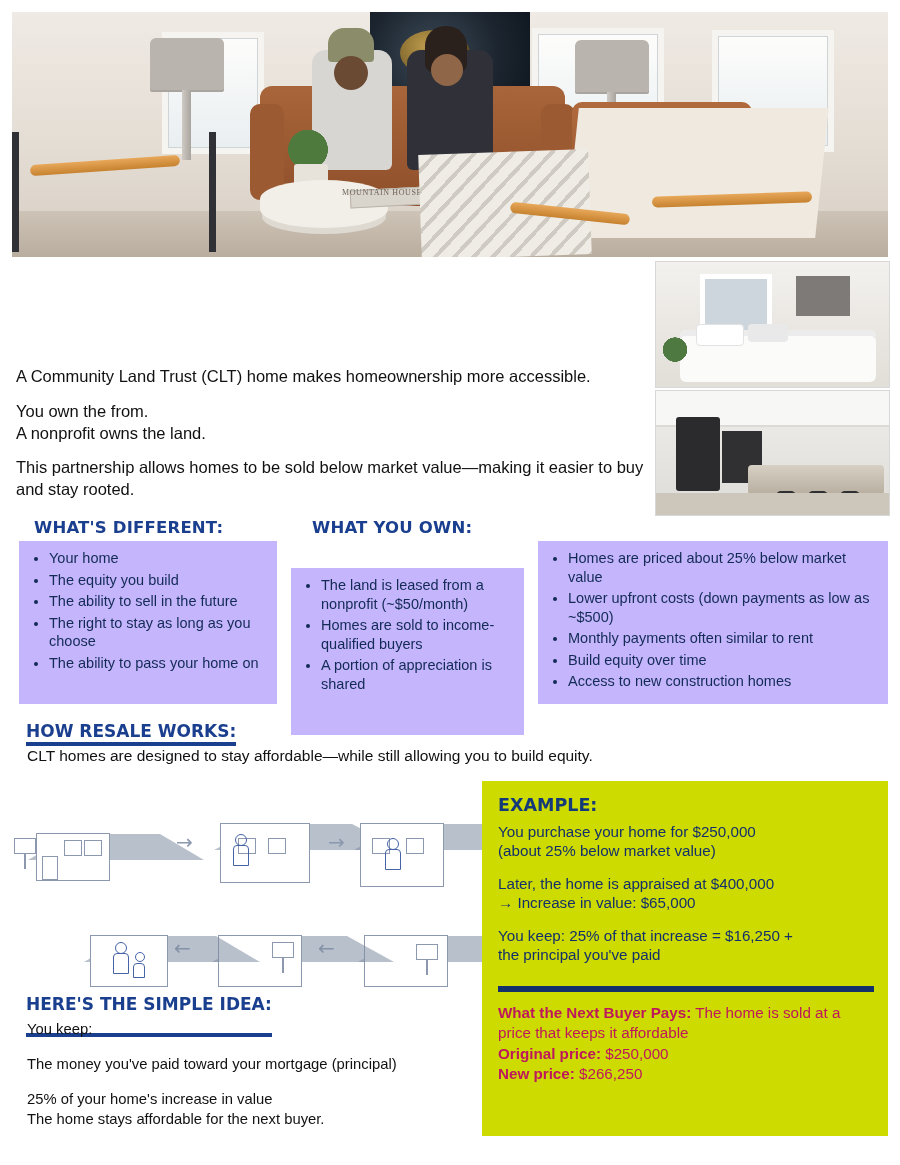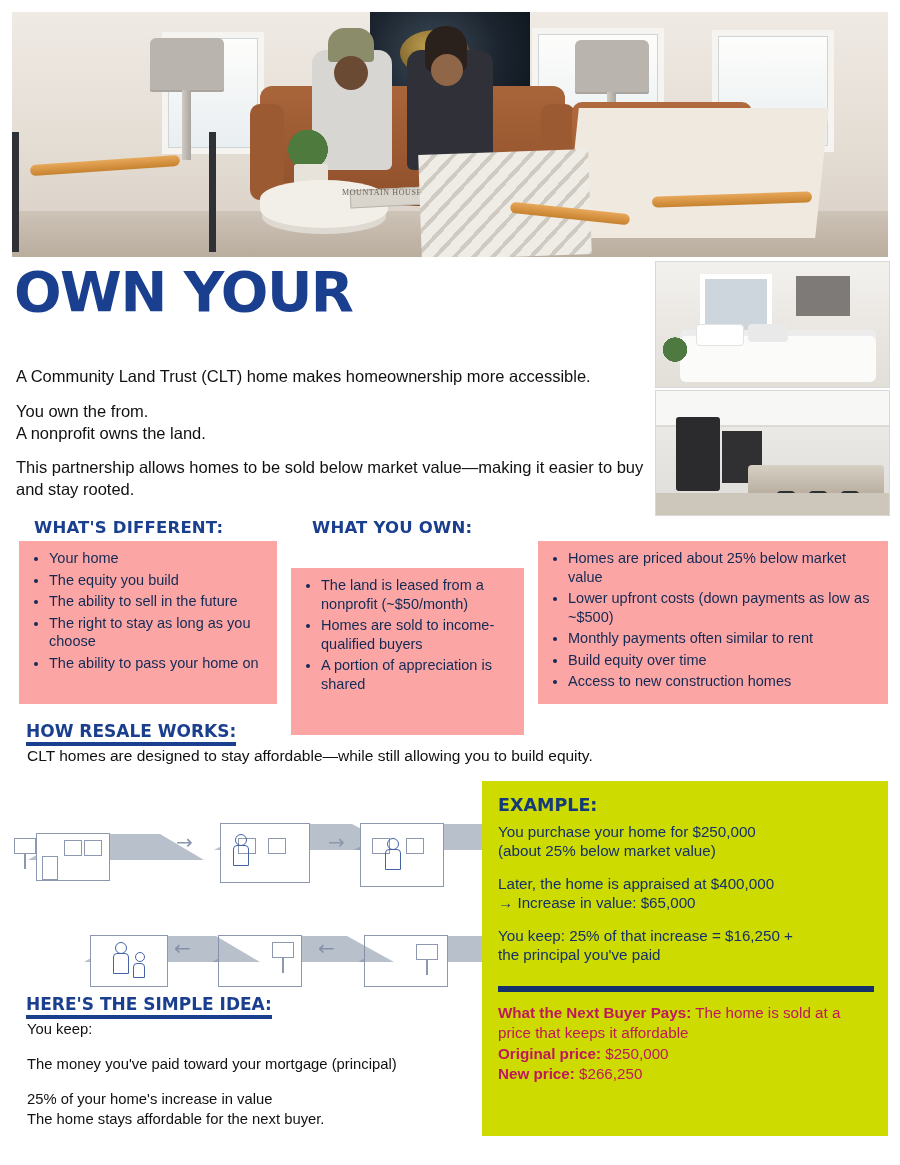--- a/index.html
+++ b/index.html
@@ -201,21 +201,21 @@
     font-size: 16.5px;
     letter-spacing: .2px;
     color: #1b3f8f;
   }
   .ch1 { left: 34px; top: 518px; }
   .ch2 { left: 312px; top: 518px; }
   .ch3 { left: 657px; top: 524px; margin-top: 35px; }
 
   .box {
     position: absolute;
-    background: #fca5a5;
+    background: #c4b5fd;
     color: #132a55;
   }
   .box ul {
     margin: 0;
     padding: 8px 10px 8px 30px;
     list-style: disc;
   }
   .box li {
     font-size: 14.5px;
     line-height: 1.28;
@@ -295,21 +295,21 @@
     font-size: 20px;
     color: #8c98ad;
     font-family: "DejaVu Sans", sans-serif;
     line-height: 1;
   }
 
   
   .idea-head {
     position:absolute; left: 26px; top: 994px;
     font-family:"DejaVu Sans", sans-serif; font-weight:700; font-size:17px; color:#1b3f8f;
-    border-bottom: 4px solid #1b3f8f; padding-bottom:1px;
+    border-bottom: 4px solid #1b3f8f; padding-bottom:19px;
   }
   .idea-body {
     position:absolute; left: 27px; top: 1020px; width: 450px;
     font-size: 14.8px; line-height: 1.3; color:#111;
   }
   .idea-body p { margin: 0 0 16px 0; }
   .idea-body p:last-child { margin-bottom: 0; }
 
   
   .example {
@@ -362,21 +362,20 @@
     <div class="book"></div>
     <div class="cap">MOUNTAIN HOUSE</div>
     <div class="throw"></div>
     <div class="bars"></div>
     <div class="rail r1"></div>
     <div class="rail r2"></div>
     <div class="rail r3"></div>
   </div>
 
   <div class="headline">
-    <span class="l1">OWN YOUR</span>
   </div>
 
   <div class="intro">
     <p>A Community Land Trust (CLT) home makes homeownership more accessible.</p>
     <p class="tight">
       <span class="nowrap-line">You own the from.</span>
       <span class="nowrap-line">A nonprofit owns the land.</span>
     </p>
     <p>This partnership allows homes to be sold below market value—making it easier to buy and stay rooted.</p>
   </div>

